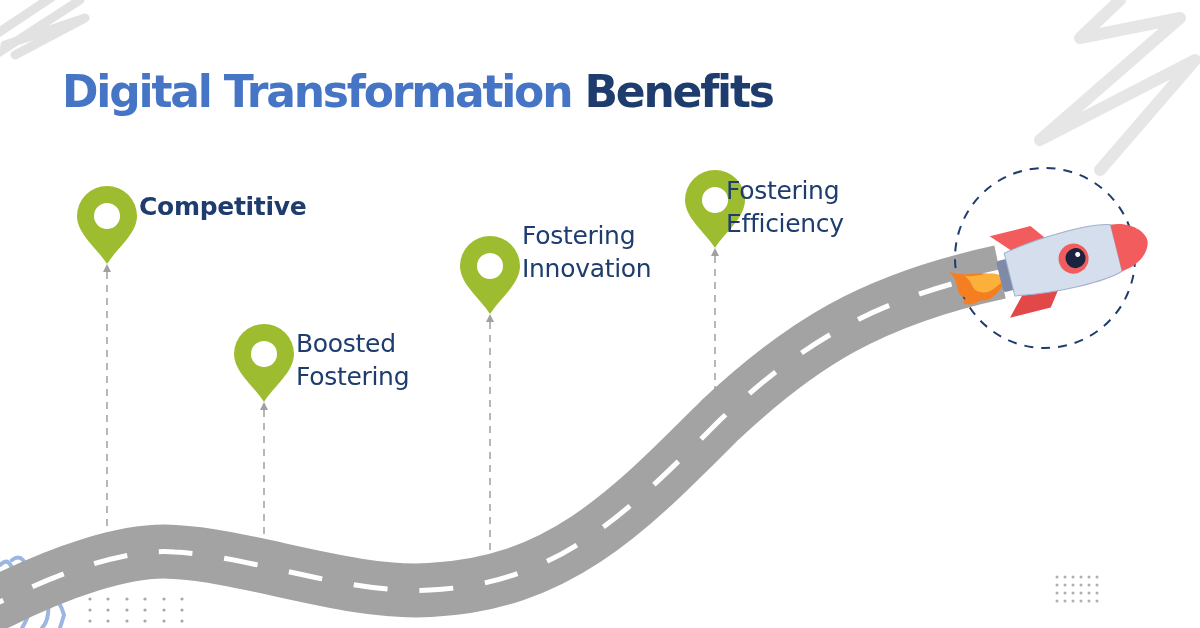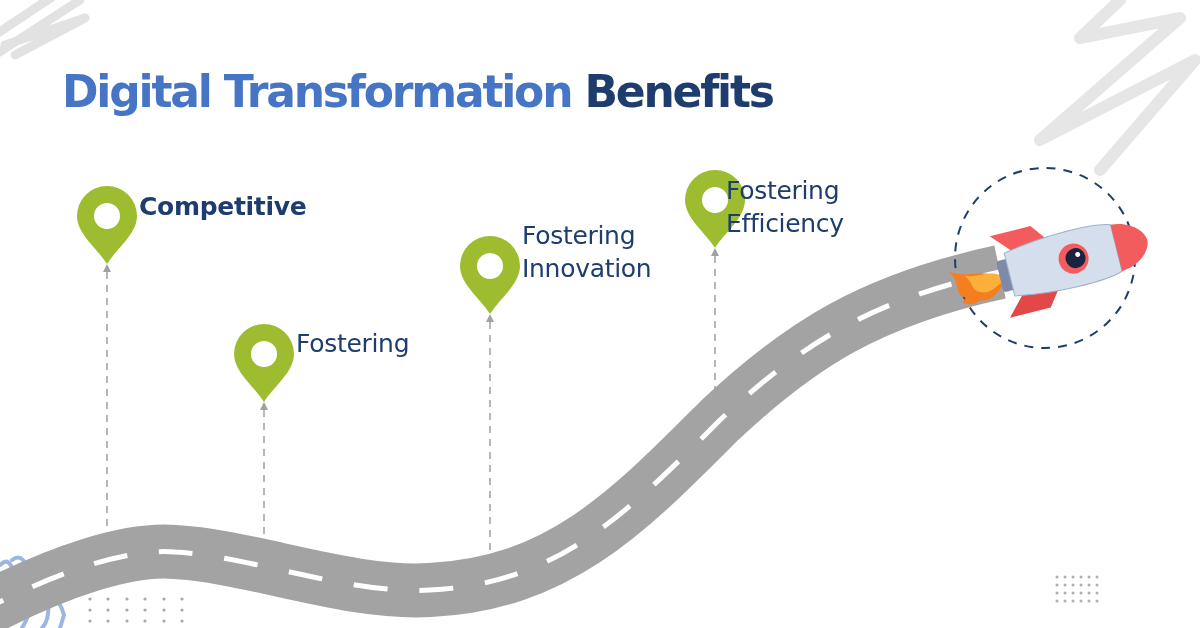--- a/index.html
+++ b/index.html
@@ -135,20 +135,21 @@
 
 <div class="abs title">
   <span class="t1">Digital Transformation</span>
   <span class="t2">Benefits</span>
 </div>
 
 <div class="abs label" style="left:139px; top:190px;font-weight:bold;">
   <div>Competitive</div>
 </div>
 <div class="abs label" style="left:296px; top:327px;">
+  <div>Boosted</div>
   <div>Fostering</div>
 </div>
 <div class="abs label" style="left:522px; top:219px;">
   <div>Fostering</div>
   <div>Innovation</div>
 </div>
 <div class="abs label" style="left:726px; top:174px;">
   <div>Fostering</div>
   <div>Efficiency</div>
 </div>

